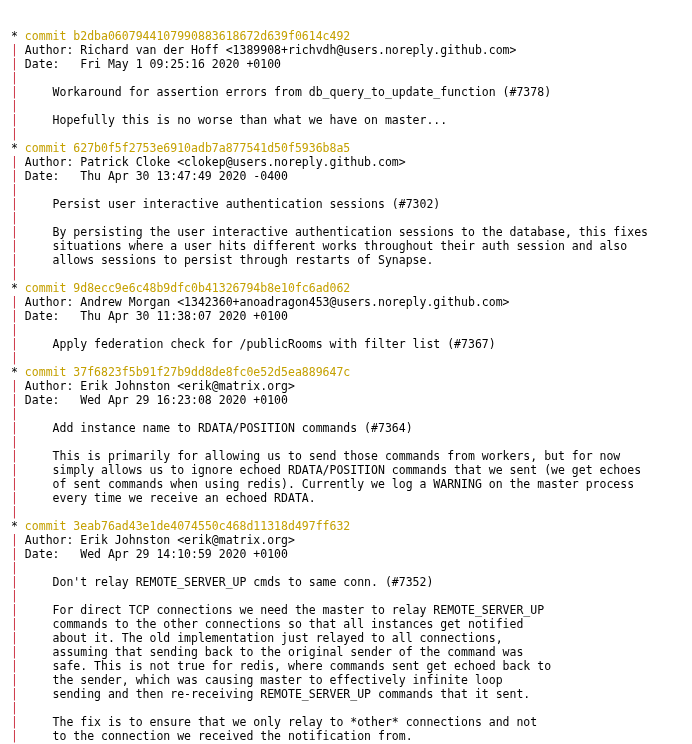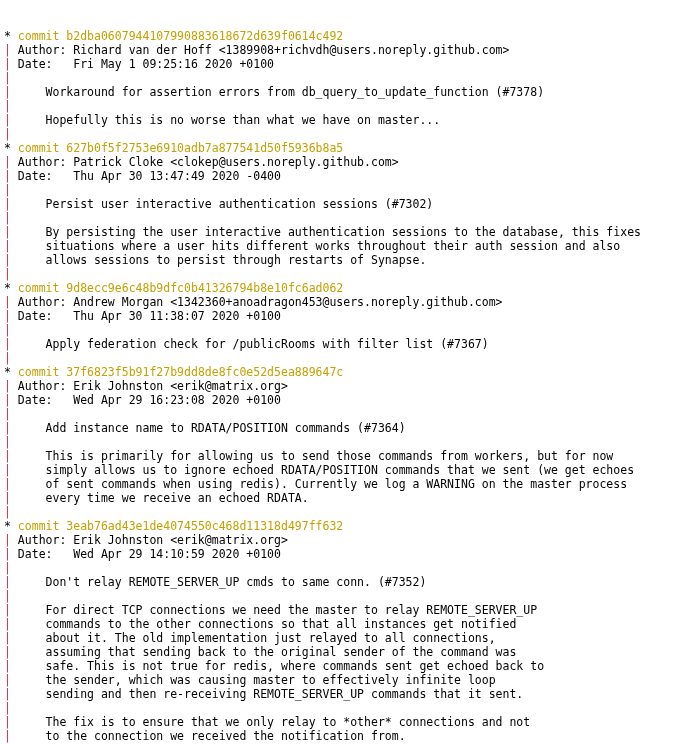--- a/index.html
+++ b/index.html
@@ -9,21 +9,21 @@
   body {
     width: 692px;
     height: 744px;
     overflow: hidden;
     background: #ffffff;
   }
   .terminal {
     box-sizing: border-box;
     width: 692px;
     height: 744px;
-    padding: 1px 0 0 4px;
+    padding: 1px 0 0 11px;
     font-family: "DejaVu Sans Mono", "Liberation Mono", monospace;
     font-size: 11.5px;
     line-height: 14px;
     white-space: pre;
     color: #000000;
     overflow: hidden;
   }
   .line { height: 14px; }
   .g-node { color: #000000; }
   .g-pipe { color: #cc3344; }

